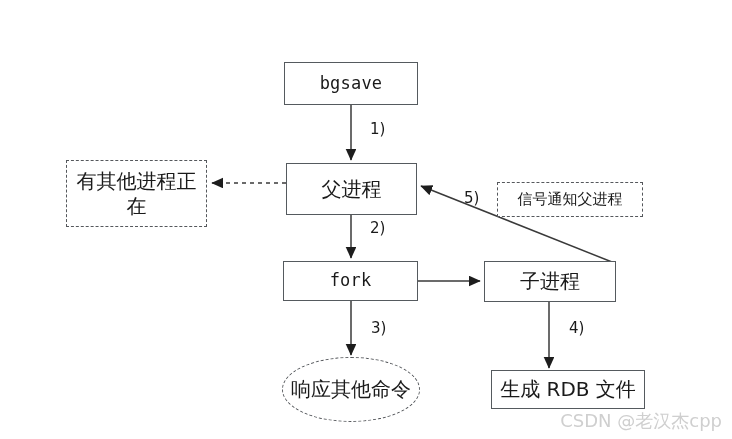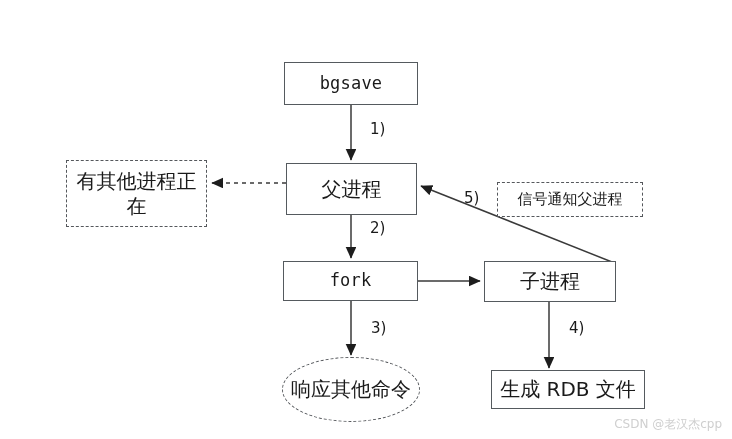--- a/index.html
+++ b/index.html
@@ -66,21 +66,21 @@
     font-size: 15px;
     color: #1a1a1a;
     user-select: none;
     white-space: nowrap;
   }
   .watermark {
     position: absolute;
     right: 10px;
     bottom: 6px;
     font-family: "DejaVu Sans", "Liberation Sans", sans-serif;
-    font-size: 12px;
+    font-size: 18px;
     color: #cfcfcf;
     user-select: none;
     white-space: nowrap;
   }
   .two-line {
     flex-direction: column;
   }
   .two-line > span { display: block; }
 </style>
 </head>

